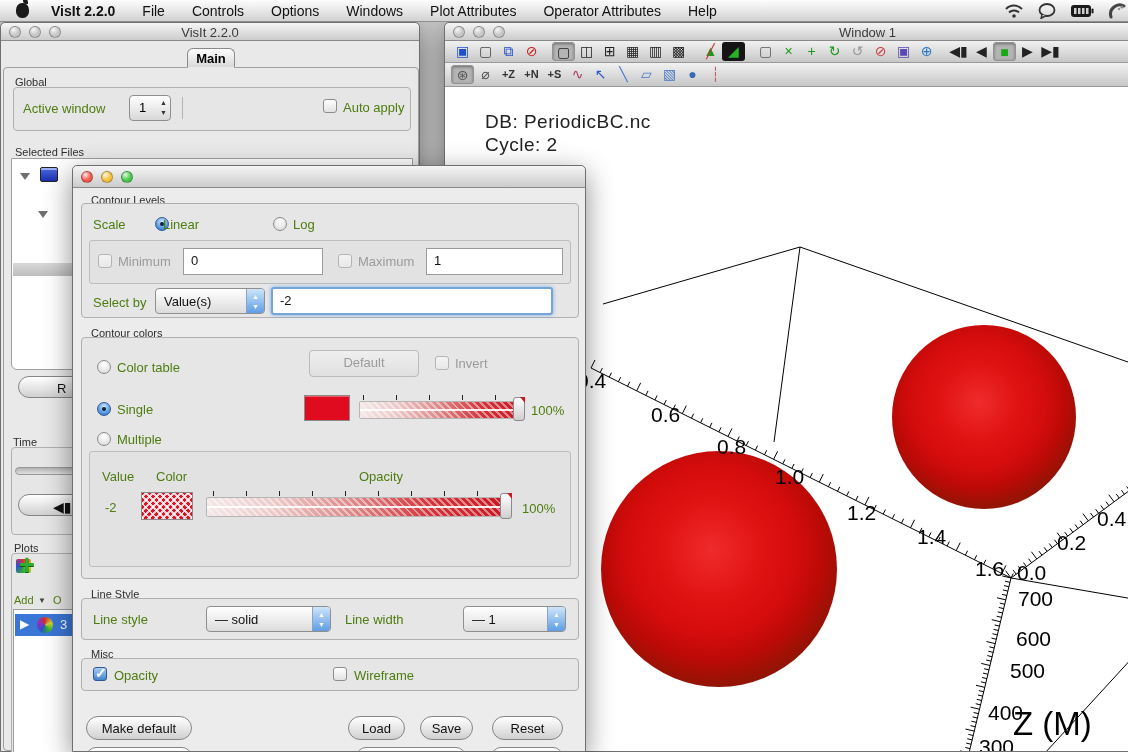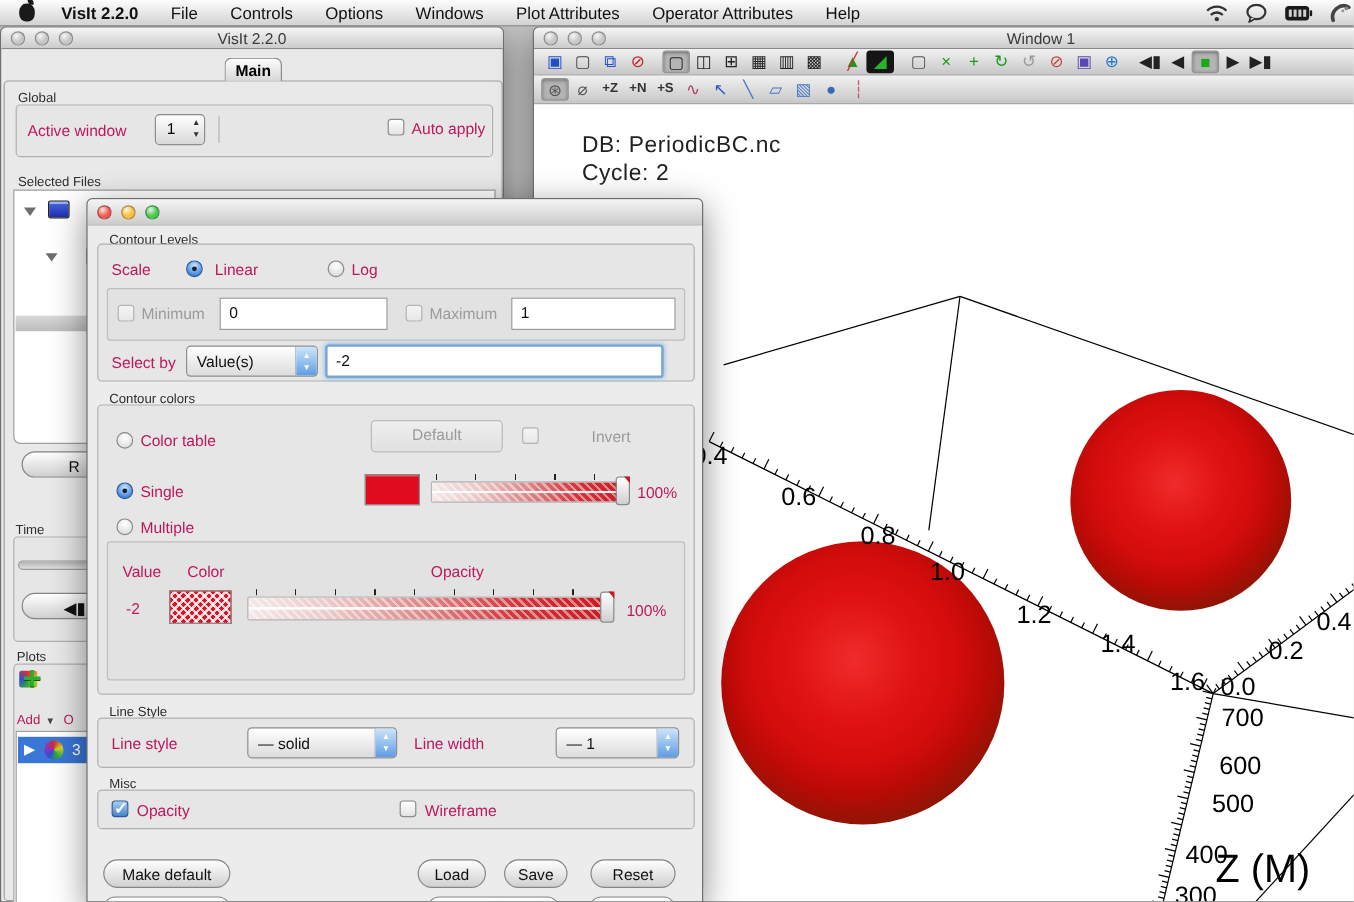--- a/index.html
+++ b/index.html
@@ -29,21 +29,21 @@
   .lights { position:absolute; left:8px; top:3px; display:flex; gap:8px; }
   .light { width:12px; height:12px; border-radius:50%; border:1px solid rgba(0,0,0,.3);
     background:radial-gradient(circle at 35% 28%, rgba(255,255,255,.85), rgba(255,255,255,0) 55%), #c6c6c6; }
   .light.red    { background-color:#f25a50; }
   .light.yellow { background-color:#f6bf3c; }
   .light.green  { background-color:#48c94c; }
 
   .grouplabel { position:absolute; font-size:11px; color:#2e2e2e; }
   .groupbox  { position:absolute; border:1px solid #b0b0b0; border-radius:4px; background:#e6e6e6; }
   .subbox    { position:absolute; border:1px solid #bdbdbd; border-radius:3px; background:#e2e2e2; }
-  .lbl { position:absolute; font-size:13px; color:#be185d; white-space:nowrap; }
+  .lbl { position:absolute; font-size:13px; color:#4d7c0f; white-space:nowrap; }
   .lbl.dis { color:#9b9b9b; }
   .small11 { font-size:11px; }
 
   .radio { position:absolute; width:14px; height:14px; border-radius:50%;
     border:1px solid #8a8a8a; background:radial-gradient(circle at 50% 30%, #ffffff, #d6d6d6); }
   .radio.sel { border-color:#2d5a96;
     background:radial-gradient(circle at 50% 30%, #cfe6ff, #3f86d8 75%); }
   .radio.sel::after { content:""; position:absolute; left:4px; top:4px; width:4px; height:4px;
     border-radius:50%; background:#123; }
 
@@ -438,21 +438,21 @@
       <span class="light red"></span>
       <span class="light yellow"></span>
       <span class="light green"></span>
     </div>
   </div>
 
   <div class="grouplabel" style="left:18px; top:28px;">Contour Levels</div>
   <div class="groupbox" style="left:8px; top:37px; width:498px; height:115px;"></div>
   <div class="lbl" style="left:20px; top:51px;">Scale</div>
   <span class="radio sel" style="left:82px; top:51px;"></span>
-  <div class="lbl" style="left:106px; top:51px;">Linear</div>
+  <div class="lbl" style="left:90px; top:51px;">Linear</div>
   <span class="radio" style="left:200px; top:51px;"></span>
   <div class="lbl" style="left:220px; top:51px;">Log</div>
 
   <div class="subbox" style="left:16px; top:74px; width:482px; height:44px;"></div>
   <span class="cb dis" style="left:25px; top:88px;"></span>
   <div class="lbl dis" style="left:45px; top:88px;">Minimum</div>
   <div class="field" style="left:110px; top:82px; width:140px; height:27px;">0</div>
   <span class="cb dis" style="left:265px; top:88px;"></span>
   <div class="lbl dis" style="left:285px; top:88px;">Maximum</div>
   <div class="field" style="left:353px; top:82px; width:137px; height:27px;">1</div>
@@ -464,21 +464,21 @@
   </div>
   <div class="field focusring" style="left:198px; top:121px; width:282px; height:28px;">-2</div>
 
   <div class="grouplabel" style="left:18px; top:161px;">Contour colors</div>
   <div class="groupbox" style="left:8px; top:171px; width:498px; height:242px;"></div>
 
   <span class="radio" style="left:24px; top:194px;"></span>
   <div class="lbl" style="left:44px; top:194px;">Color table</div>
   <div class="pillbtn dis" style="left:236px; top:184px; width:110px; height:27px;">Default</div>
   <span class="cb dis" style="left:362px; top:190px;"></span>
-  <div class="lbl dis" style="left:382px; top:190px;margin-left:38px;">Invert</div>
+  <div class="lbl dis" style="left:382px; top:190px;">Invert</div>
 
   <span class="radio sel" style="left:24px; top:236px;"></span>
   <div class="lbl" style="left:44px; top:236px;">Single</div>
   <div class="swatch solid" style="left:231px; top:229px; width:46px; height:26px;"></div>
   <div class="sl-ticks" style="left:290px; top:229px; width:158px;"></div>
   <div class="sl-track" style="left:286px; top:235px; width:164px; height:18px;"></div>
   <div class="sl-thumb" style="left:440px; top:231px; height:24px;"></div>
   <div class="lbl" style="left:458px; top:237px;">100%</div>
 
   <span class="radio" style="left:24px; top:266px;"></span>

